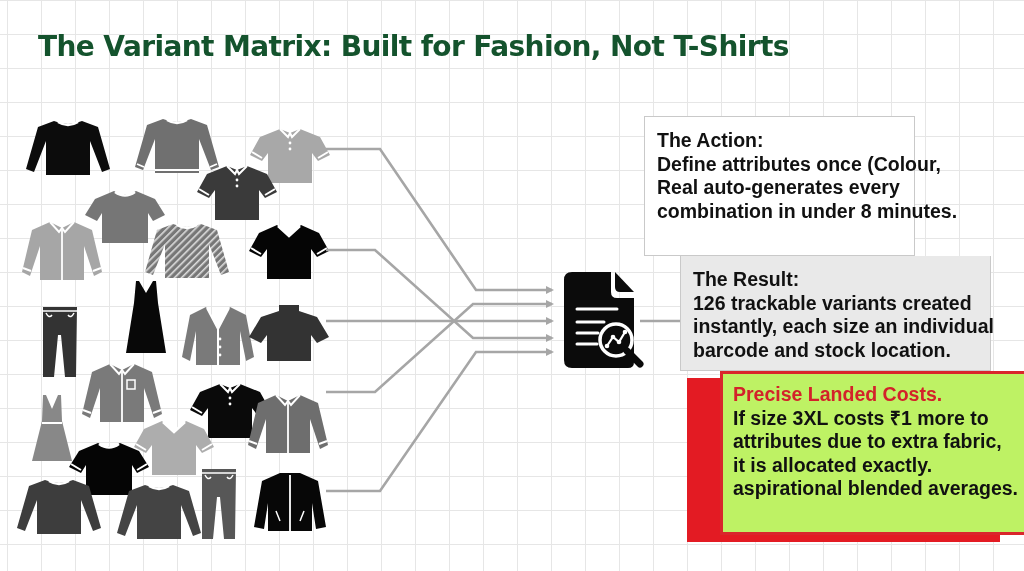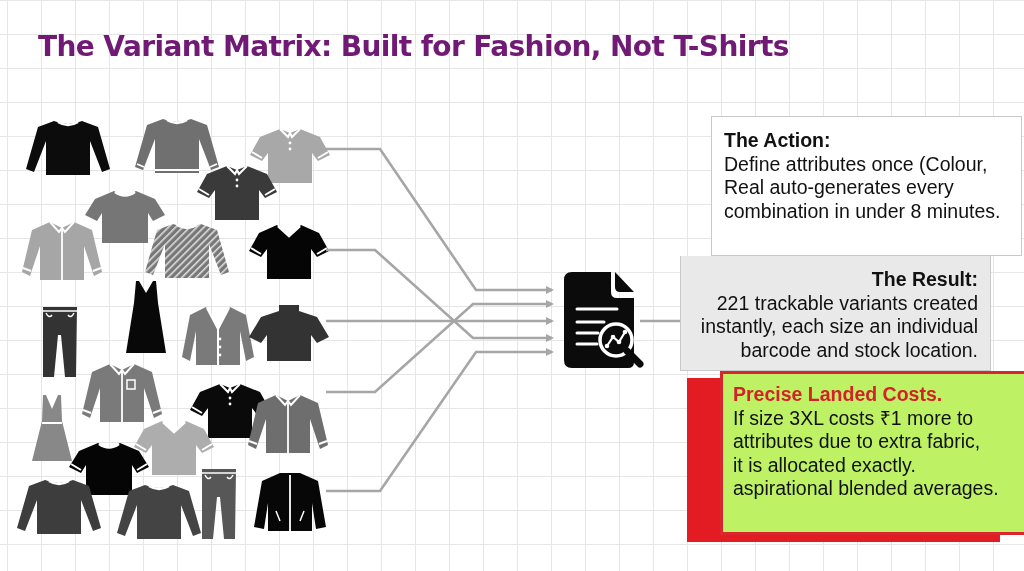--- a/index.html
+++ b/index.html
@@ -10,39 +10,39 @@
         linear-gradient(to right, #e6e6e6 1px, transparent 1px),
         linear-gradient(to bottom, #e6e6e6 1px, transparent 1px);
       background-size: 34px 34px;
       background-position: 7px 0px;
       font-family: "Liberation Sans", sans-serif;
     }
     .title {
       position: absolute; left: 38px; top: 30px;
       font-family: "DejaVu Sans", sans-serif;
       font-weight: bold; font-size: 28px; letter-spacing: -0.6px;
-      color: #701a75; margin: 0; white-space: nowrap;
+      color: #14532d; margin: 0; white-space: nowrap;
     }
     .clothes-layer { position: absolute; left: 0; top: 0; width: 330px; height: 571px; }
     .connectors { position: absolute; left: 0; top: 0; }
     .doc-icon { position: absolute; left: 560px; top: 270px; width: 90px; height: 100px; }
     .card {
       position: absolute; box-sizing: border-box;
       font-size: 19.5px; line-height: 23.5px; color: #111;
       padding: 12px 12px 10px 12px;
     }
     .card .hd { font-weight: bold; display: block; }
-    .card .ln { display: block; white-space: nowrap; }
+    .card .ln { display: block; white-space: nowrap; font-weight: bold; }
     .card-action {
-      left: 711px; top: 116px; width: 311px; height: 140px;
+      left: 644px; top: 116px; width: 271px; height: 140px;
       background: #ffffff; border: 1px solid #c9c9c9;
     }
     .card-result {
       left: 680px; top: 256px; width: 311px; height: 115px;
-      background: #e9e9e9; border: 1px solid #c9c9c9; border-top: none; text-align: right;
+      background: #e9e9e9; border: 1px solid #c9c9c9; border-top: none;
     }
     .card-costs-shadow {
       position: absolute; left: 687px; top: 378px; width: 313px; height: 164px;
       background: #e31b23;
     }
     .card-costs {
       left: 720px; top: 371px; width: 313px; height: 164px;
       background: #bef264; border: 3px solid #d9262c;
       padding: 9px 10px;
     }
@@ -250,21 +250,21 @@
 
 <div class="card card-action">
   <span class="hd">The Action:</span>
   <span class="ln">Define attributes once (Colour,</span>
   <span class="ln">Real auto-generates every</span>
   <span class="ln">combination in under 8 minutes.</span>
 </div>
 
 <div class="card card-result">
   <span class="hd">The Result:</span>
-  <span class="ln">221 trackable variants created</span>
+  <span class="ln">126 trackable variants created</span>
   <span class="ln">instantly, each size an individual</span>
   <span class="ln">barcode and stock location.</span>
 </div>
 
 <div class="card-costs-shadow"></div>
 <div class="card card-costs">
   <span class="hd">Precise Landed Costs.</span>
   <span class="ln">If size 3XL costs ₹1 more to</span>
   <span class="ln">attributes due to extra fabric,</span>
   <span class="ln">it is allocated exactly.</span>

